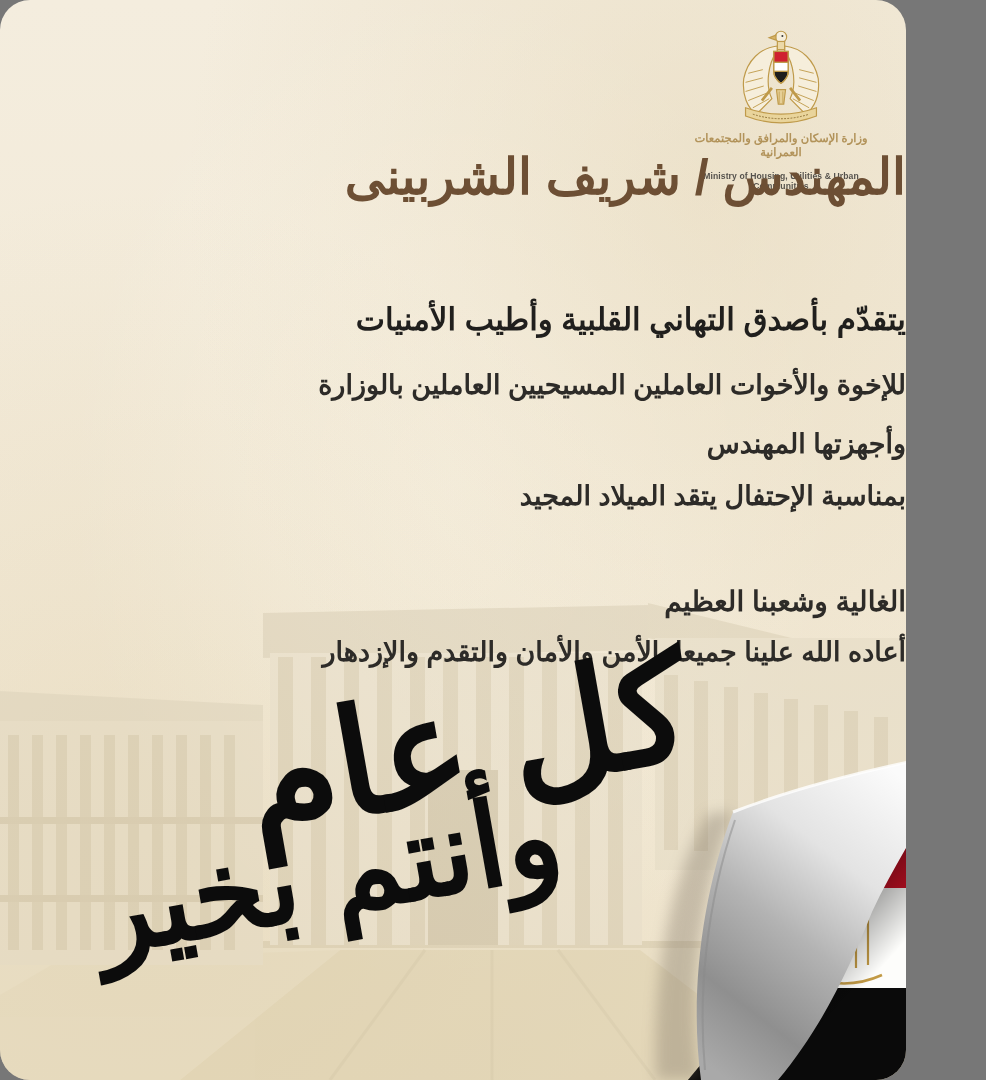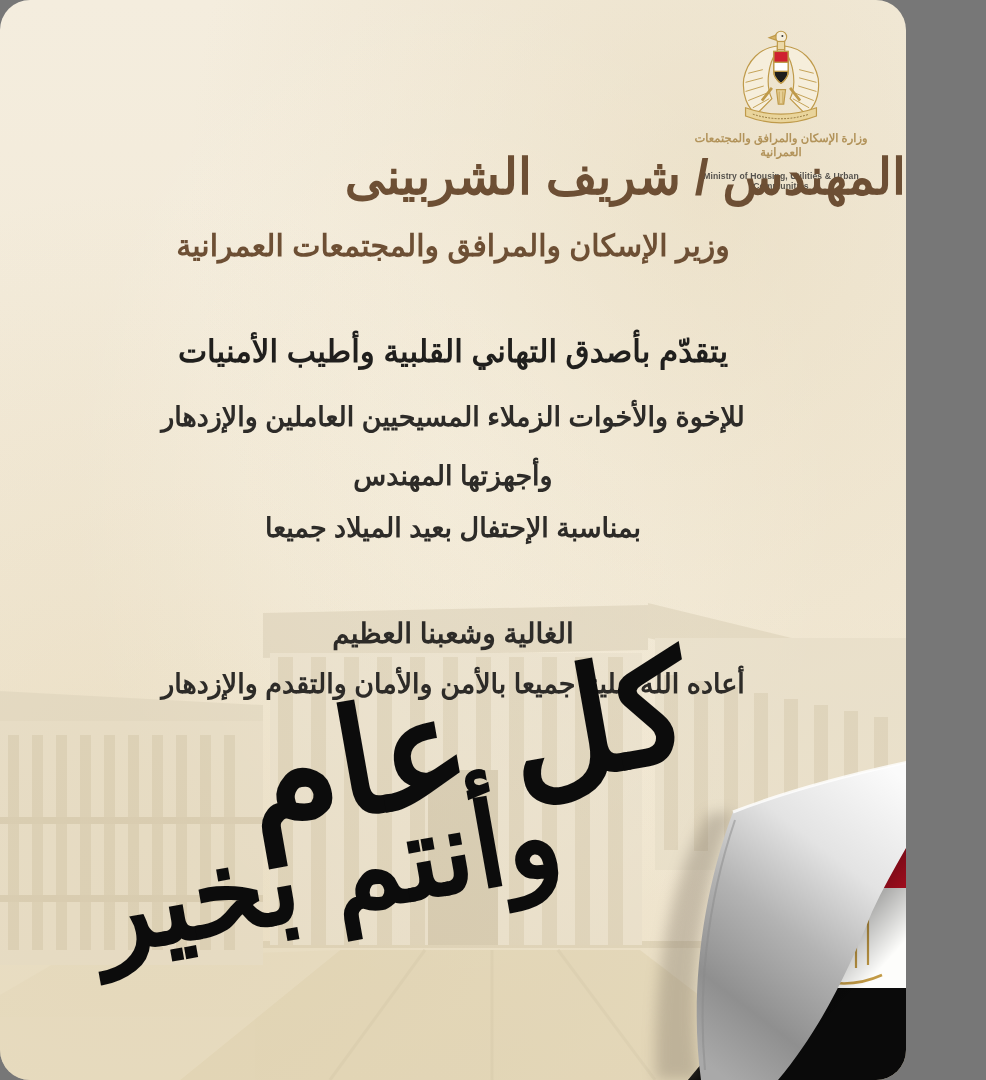--- a/index.html
+++ b/index.html
@@ -19,22 +19,22 @@
   .emblem{position:absolute;top:26px;right:20px;width:210px;text-align:center;}
   .emblem svg{display:block;margin:0 auto;}
   .min-ar{font-size:11.5px;font-weight:bold;color:#b2935a;margin-top:5px;direction:rtl;}
   .min-en{font-size:8.6px;font-weight:bold;color:#55524d;margin-top:12px;letter-spacing:.1px;}
   
   .title{position:absolute;top:148px;left:0;width:100%;text-align:right;
          font-size:50px;font-weight:bold;color:#6d4f34;direction:rtl;margin:0;}
   .subtitle{position:absolute;top:228px;left:0;width:100%;text-align:center;
          font-size:30px;font-weight:bold;color:#6d4f34;direction:rtl;margin:0;}
   
-  .msg{position:absolute;left:0;width:100%;text-align:center;direction:rtl;
-       color:#2d2b28;font-weight:bold;margin-top:32px;}
+  .msg{position:absolute;left:0;width:100%;direction:rtl;
+       color:#2d2b28;font-weight:bold;}
   .l1{top:301px;font-size:31px;color:#201f1d;}
   .l2{top:369px;font-size:27px;}
   .l3{top:428px;font-size:27px;}
   .l4{top:480px;font-size:27px;}
   .l5{top:528px;font-size:28px;}
   .l6{top:585px;font-size:28px;}
   .l7{top:636px;font-size:27px;}
   
   .callig{position:absolute;left:80px;top:688px;width:660px;
           transform:rotate(-10deg);color:#0c0c0c;direction:rtl;}
@@ -134,26 +134,25 @@
 
         <path d="M11,90 Q50,104 89,90 L89,99 Q50,114 11,99 Z" fill="#e9d49b"></path>
         <path d="M19,97 q31,10 62,0" fill="none" stroke="#8a6b2f" stroke-width="1" stroke-dasharray="2,1.5"></path>
       </g>
     </svg>
     <div class="min-ar">وزارة الإسكان والمرافق والمجتمعات العمرانية</div>
     <div class="min-en">Ministry of Housing, Utilities &amp; Urban Communities</div>
   </div>
 
   <h1 class="title">المهندس / شريف الشربينى</h1>
-  <h2 class="subtitle">وزير الإسكان والمرافق والمجتمعات العمرانية</h2>
 
   <div class="msg l1">يتقدّم بأصدق التهاني القلبية وأطيب الأمنيات</div>
-  <div class="msg l2">للإخوة والأخوات الزملاء المسيحيين العاملين والإزدهار</div>
+  <div class="msg l2">للإخوة والأخوات العاملين المسيحيين العاملين بالوزارة</div>
   <div class="msg l3">وأجهزتها المهندس</div>
-  <div class="msg l4">بمناسبة الإحتفال بعيد الميلاد جميعا</div>
+  <div class="msg l4">بمناسبة الإحتفال يتقد الميلاد المجيد</div>
   <div class="msg l6">الغالية وشعبنا العظيم</div>
   <div class="msg l7">أعاده الله علينا جميعا بالأمن والأمان والتقدم والإزدهار</div>
 
   <div class="callig">
     <div class="c1">كل عام</div>
     <div class="c2">وأنتم بخير</div>
   </div>
 
   <svg class="corner" viewBox="600 690 386 390" aria-hidden="true">
     <defs>

